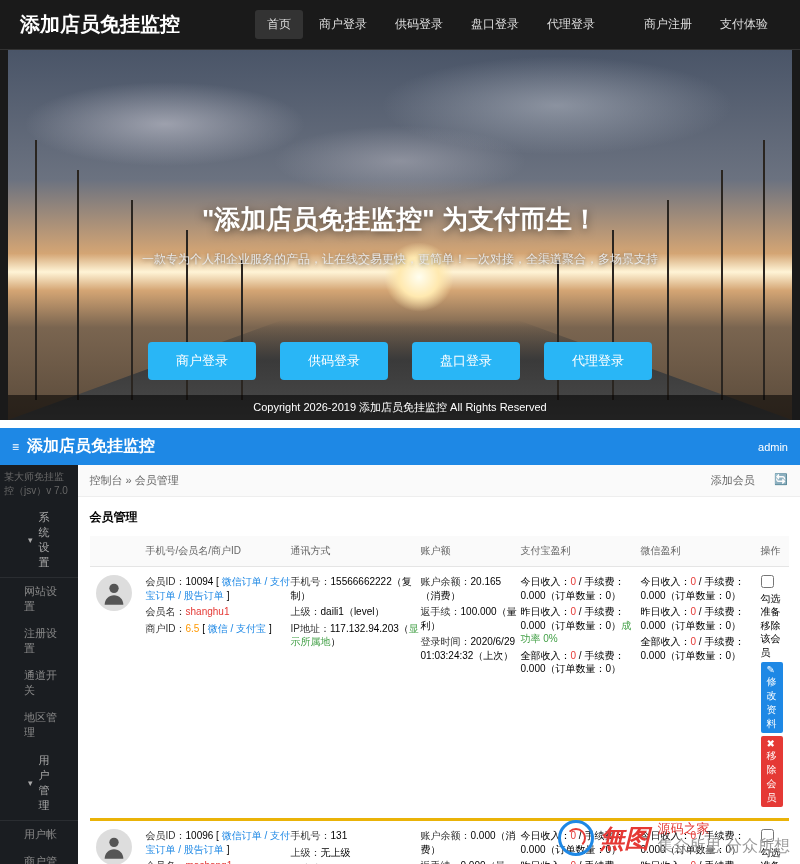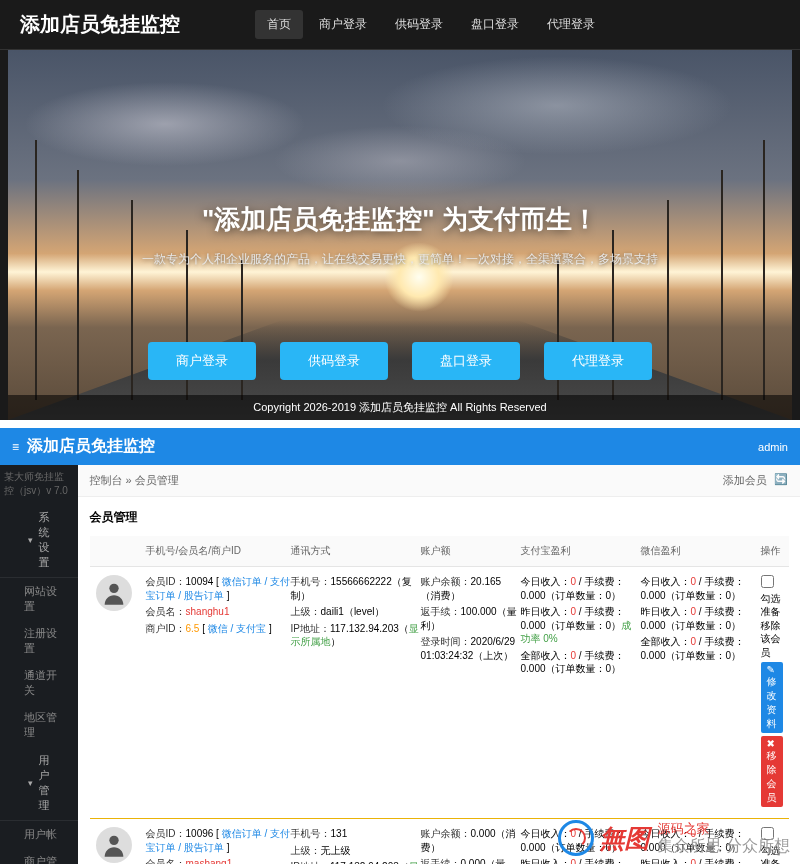--- a/index.html
+++ b/index.html
@@ -44,27 +44,27 @@
 
 .sidebar { width: 130px; background: #1a1d21; color: #999; font-size: 11px; }
 .sidebar-sub { color: #666; padding: 5px 4px; font-size: 10px; }
 .sidebar-group { color: #aaa; padding: 7px 28px; border-bottom: 1px solid #2a2d31; cursor: pointer; display: flex; align-items: center; }
 .sidebar-group::before { content: "▸"; margin-right: 6px; font-size: 9px; }
 .sidebar-group.open::before { content: "▾"; }
 .sidebar-item { color: #888; padding: 6px 10px 6px 24px; cursor: pointer; }
 
 .main { flex: 1; background: #fff; }
 .breadcrumb { padding: 8px 12px; font-size: 11px; color: #666; display: flex; justify-content: space-between; border-bottom: 1px solid #eee; background: #fafafa;}
-.breadcrumb-right { display: flex; gap: 8px; }
+.breadcrumb-right { display: flex; gap: 20px; }
 .content { padding: 12px; }
 .panel-title { font-size: 12px; font-weight: bold; margin-bottom: 10px; }
 
 .table-head, .member-row { display: flex; padding: 8px 6px; }
 .table-head { border-bottom: 1px solid #e5e5e5; background: #fafafa; font-size: 10px; color: #666; }
-.member-row { border-bottom: 1px solid #eab308; font-size: 10px; align-items: flex-start; }
+.member-row { border-bottom: 3px solid #eab308; font-size: 10px; align-items: flex-start; }
 .col-avatar { width: 50px; }
 .col-info { width: 145px; }
 .col-contact { width: 130px; }
 .col-balance { width: 100px; }
 .col-alipay { width: 120px; }
 .col-wechat { width: 120px; }
 .col-action { flex: 1; }
 
 .avatar-circle { width: 36px; height: 36px; border-radius: 50%; background: #ddd; display: flex; align-items: center; justify-content: center; }
 .avatar-circle svg { width: 28px; height: 28px; fill: #555; }
@@ -93,20 +93,24 @@
 
 <div class="landing">
   <div class="topbar">
     <div class="topbar-logo">添加店员免挂监控</div>
     <div class="topbar-nav">
       <a href="#" class="active">首页</a>
       <a href="#">商户登录</a>
       <a href="#">供码登录</a>
       <a href="#">盘口登录</a>
       <a href="#">代理登录</a>
+    </div>
+    <div class="topbar-right">
+      <a href="#">商户注册</a>
+      <a href="#">支付体验</a>
     </div>
   </div>
 
   <div class="hero">
     <div class="hero-bg"></div>
     <div class="hero-clouds"></div>
     <div class="hero-sun"></div>
     <div class="hero-road"></div>
     <div class="hero-trees-left">
       <div class="tree" style="left:10%;height:260px"></div>

